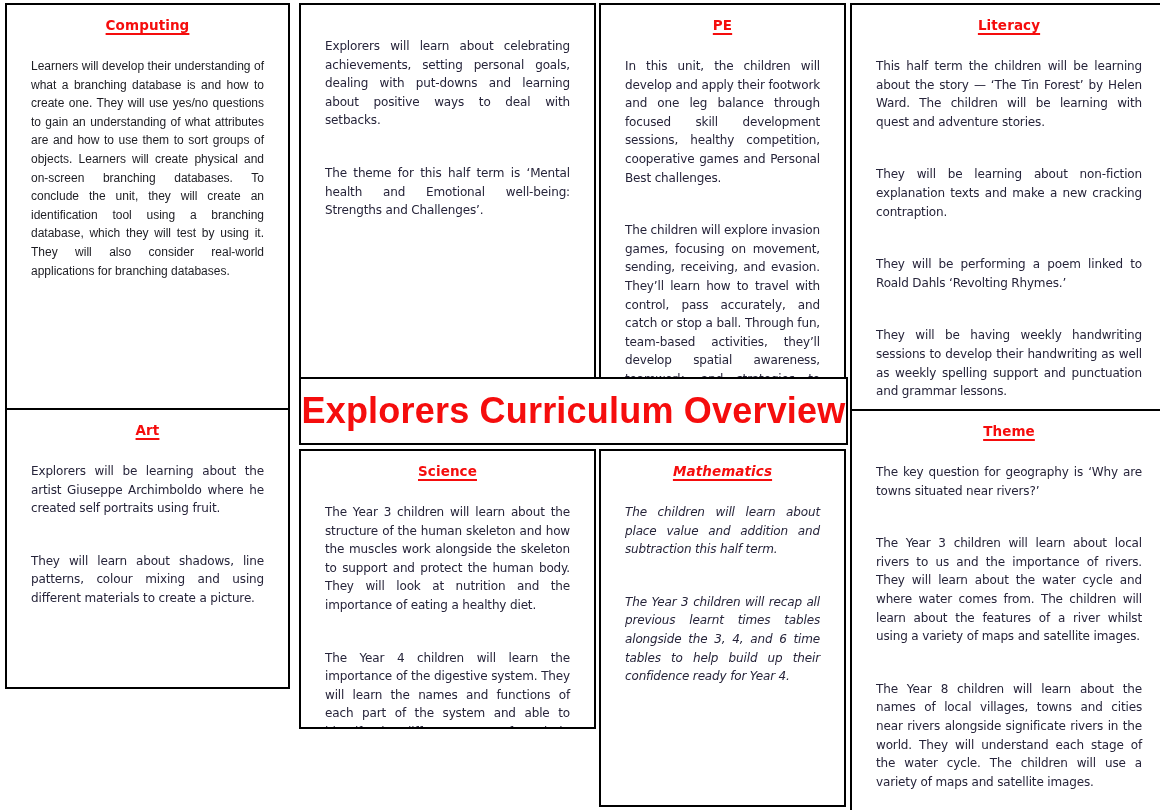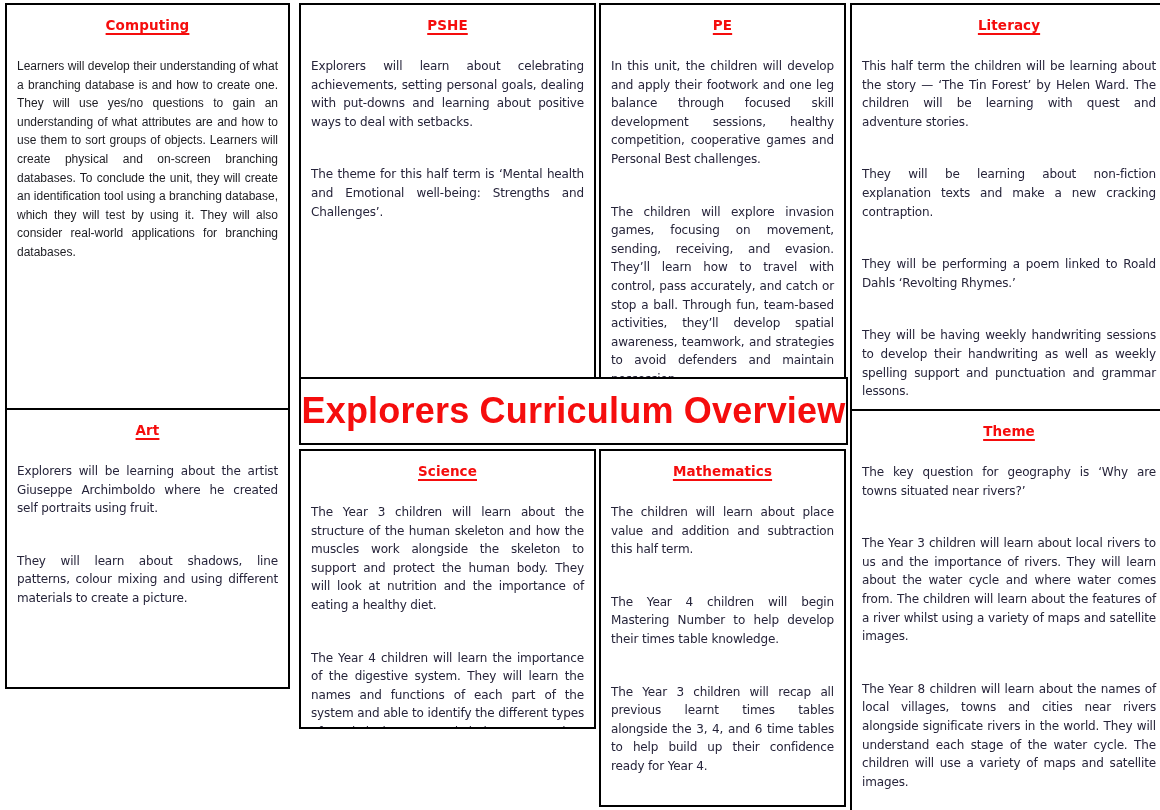--- a/index.html
+++ b/index.html
@@ -10,21 +10,21 @@
   }
   html,body{margin:0;padding:0;}
   body{
     width:1160px;height:810px;overflow:hidden;background:#ffffff;
     font-family:"DejaVu Sans",sans-serif;
   }
   .sheet{position:relative;width:1160px;height:810px;background:#ffffff;}
   .box{
     position:absolute;box-sizing:border-box;background:#ffffff;
     border:2px solid var(--line);
-    padding:8px 10px;overflow:hidden;
+    padding:8px 24px;overflow:hidden;
   }
   .hd{
     margin:4px 0 0 0;text-align:center;
     font-size:13.5px;font-weight:bold;color:var(--accent);
     text-decoration:underline;text-underline-offset:3px;text-decoration-thickness:1.5px;
     letter-spacing:.1px;
   }
   .box p{
     margin:24px 0 0 0;
     text-align:justify;
@@ -39,36 +39,35 @@
     font-size:36px;font-weight:bold;color:var(--accent);
     letter-spacing:.2px;white-space:nowrap;
   }
   
   .pos-computing{left:5px;  top:3px;   width:285px;height:407px;}
   .pos-art     {left:5px;  top:408px; width:285px;height:281px;}
   .pos-pshe    {left:299px;top:3px;   width:297px;height:376px;}
   .pos-pe      {left:599px;top:3px;   width:247px;height:376px;}
   .pos-title   {left:299px;top:377px; width:549px;height:68px;}
   .pos-science {left:299px;top:449px; width:297px;height:280px;}
-  .pos-math    {left:599px;top:449px; width:247px;height:358px;}
+  .pos-math    {left:599px;top:449px; width:247px;height:358px;font-style:italic;}
   .pos-literacy{left:850px;top:3px;   width:318px;height:408px;}
   .pos-theme   {left:850px;top:409px; width:318px;height:408px;}
 </style>
 </head>
 <body>
 
 <div class="sheet">
 
   <section class="box pos-computing sans">
     <h2 class="hd">Computing</h2>
     <p>Learners will develop their understanding of what a branching database is and how to create one. They will use yes/no questions to gain an understanding of what attributes are and how to use them to sort groups of objects. Learners will create physical and on-screen branching databases. To conclude the unit, they will create an identification tool using a branching database, which they will test by using it. They will also consider real-world applications for branching databases.</p>
   </section>
 
   <section class="box pos-pshe">
-    <h2 class="hd">PSHE</h2>
     <p>Explorers will learn about celebrating achievements, setting personal goals, dealing with put-downs and learning about positive ways to deal with setbacks.</p>
     <p>The theme for this half term is ‘Mental health and Emotional well-being: Strengths and Challenges’.</p>
   </section>
 
   <section class="box pos-pe">
     <h2 class="hd">PE</h2>
     <p>In this unit, the children will develop and apply their footwork and one leg balance through focused skill development sessions, healthy competition, cooperative games and Personal Best challenges.</p>
     <p>The children will explore invasion games, focusing on movement, sending, receiving, and evasion. They’ll learn how to travel with control, pass accurately, and catch or stop a ball. Through fun, team-based activities, they’ll develop spatial awareness, teamwork, and strategies to avoid defenders and maintain possession.</p>
   </section>
 
@@ -92,21 +91,20 @@
 
   <section class="box pos-science">
     <h2 class="hd">Science</h2>
     <p>The Year 3 children will learn about the structure of the human skeleton and how the muscles work alongside the skeleton to support and protect the human body. They will look at nutrition and the importance of eating a healthy diet.</p>
     <p>The Year 4 children will learn the importance of the digestive system. They will learn the names and functions of each part of the system and able to identify the different types of teeth in humans and their purpose. They will extend their knowledge of food chains by constructions and interpreting a variety of food chains, identifying producers, predators and prey.</p>
   </section>
 
   <section class="box pos-math">
     <h2 class="hd">Mathematics</h2>
     <p>The children will learn about place value and addition and subtraction this half term.</p>
-    <p>The Year 4 children will begin Mastering Number to help develop their times table knowledge.</p>
     <p>The Year 3 children will recap all previous learnt times tables alongside the 3, 4, and 6 time tables to help build up their confidence ready for Year 4.</p>
   </section>
 
   <section class="box pos-theme">
     <h2 class="hd">Theme</h2>
     <p>The key question for geography is ‘Why are towns situated near rivers?’</p>
     <p>The Year 3 children will learn about local rivers to us and the importance of rivers. They will learn about the water cycle and where water comes from. The children will learn about the features of a river whilst using a variety of maps and satellite images.</p>
     <p>The Year 8 children will learn about the names of local villages, towns and cities near rivers alongside significate rivers in the world. They will understand each stage of the water cycle. The children will use a variety of maps and satellite images.</p>
   </section>
 

